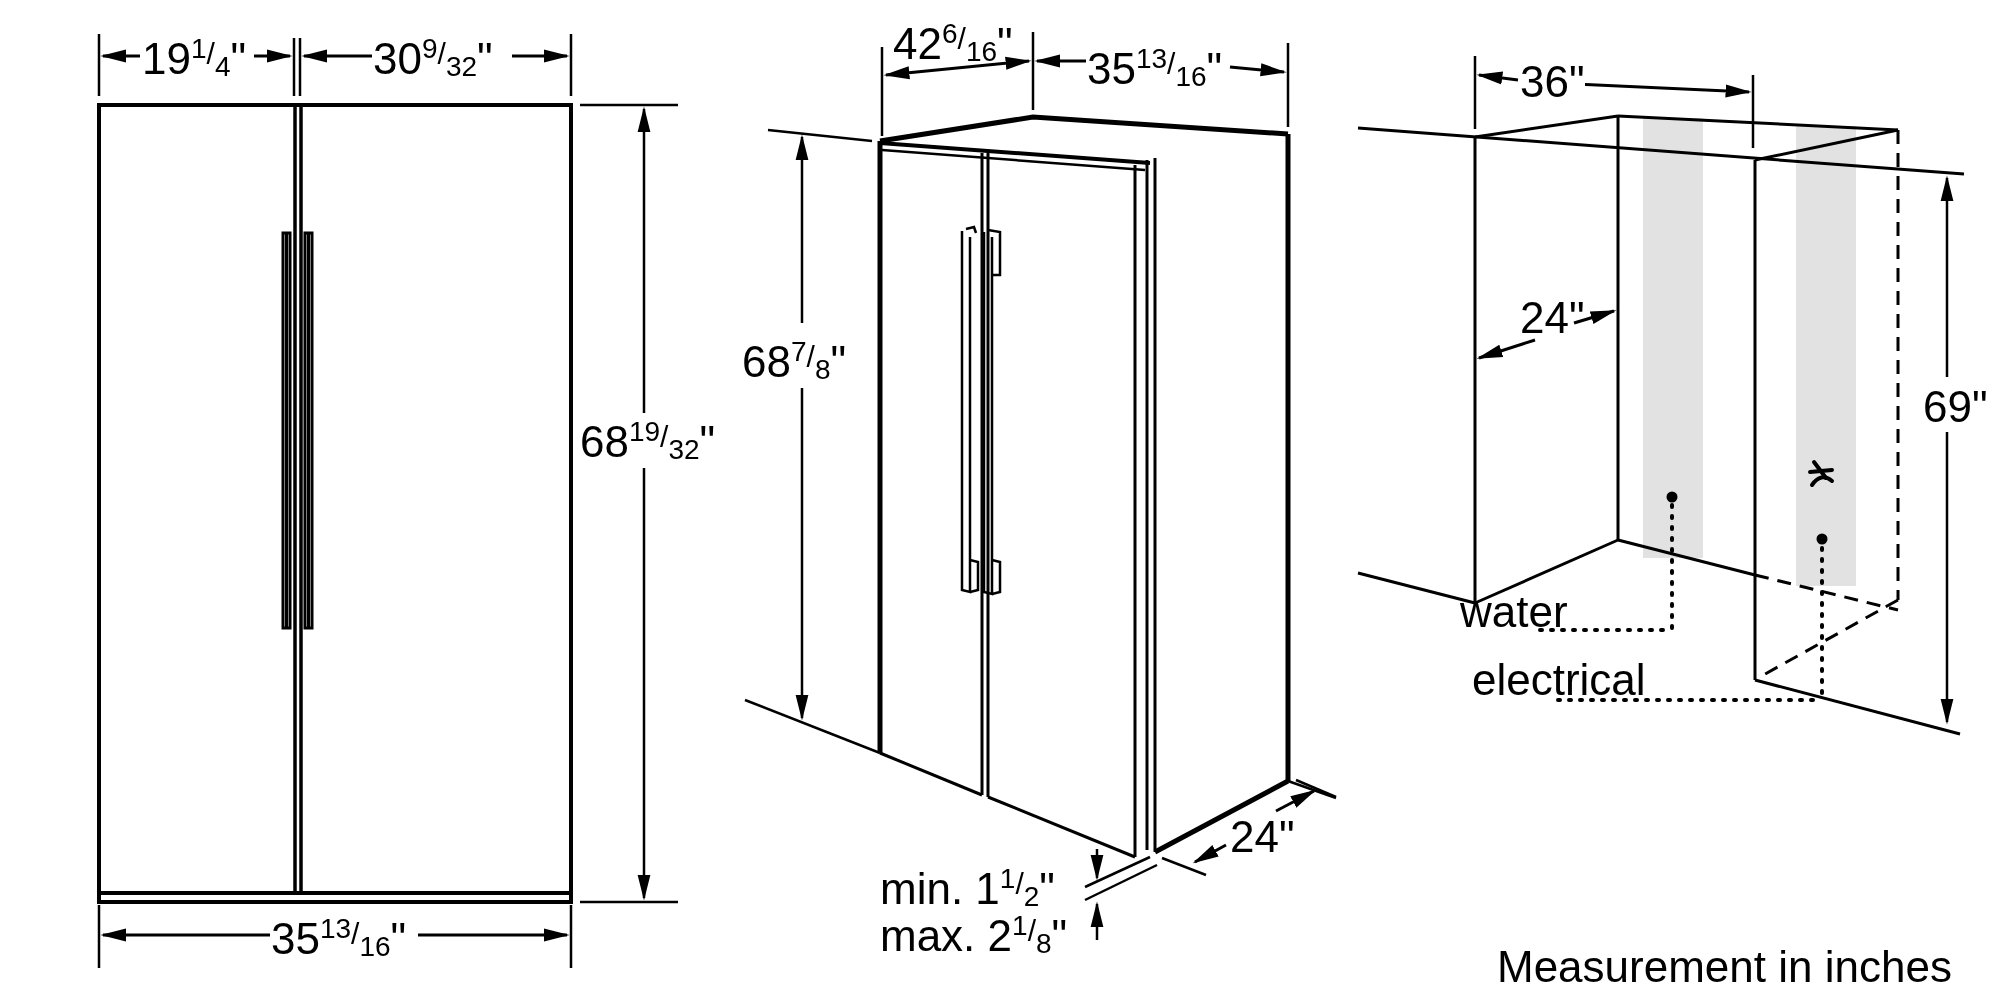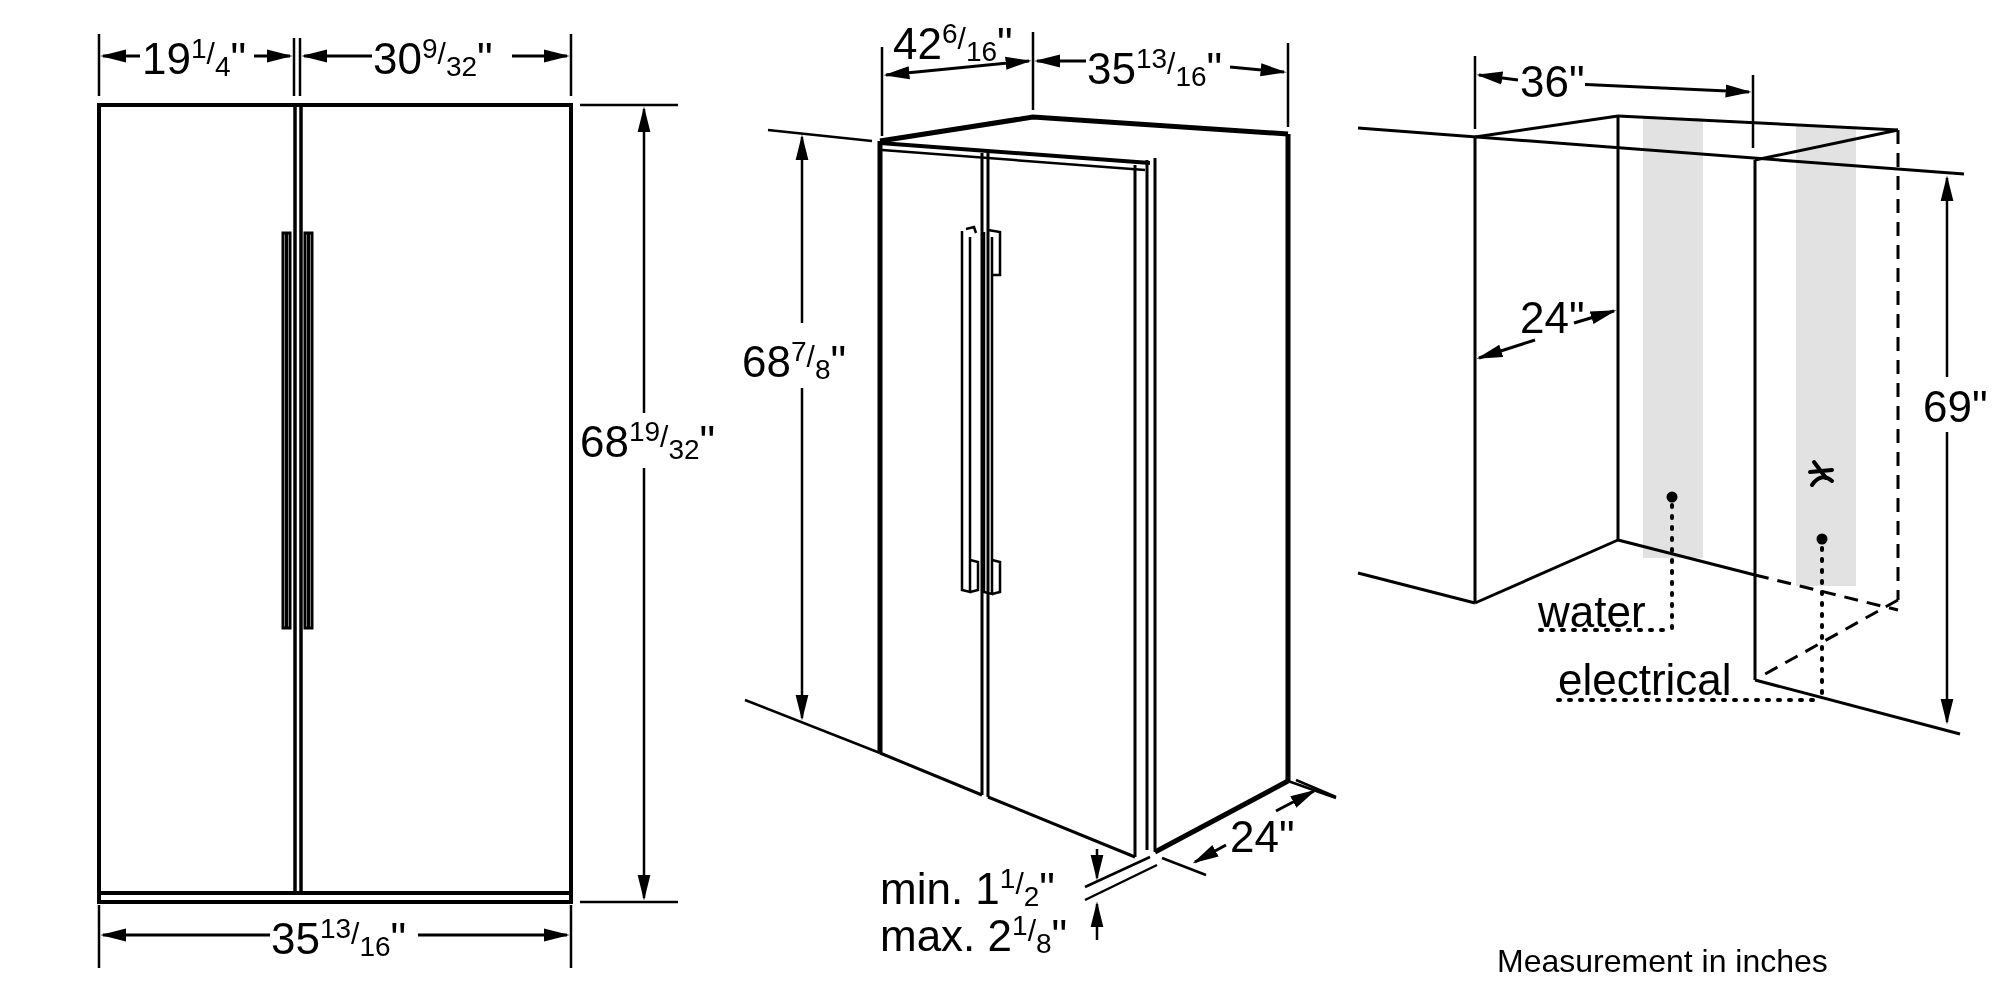--- a/index.html
+++ b/index.html
@@ -5,21 +5,21 @@
   html, body { margin: 0; padding: 0; background: #ffffff; }
   body { width: 2000px; height: 1000px; position: relative; overflow: hidden;
          font-family: "Liberation Sans", sans-serif; color: #000; }
   svg.canvas { position: absolute; left: 0; top: 0; width: 2000px; height: 1000px; }
   .lbl { position: absolute; font-family: "Liberation Sans", sans-serif; font-size: 44px;
          line-height: 1; white-space: nowrap; background: #fff; color: #000; }
   .lbl sup { font-size: 28px; vertical-align: 16px; }
   .lbl sub { font-size: 28px; vertical-align: -2px; }
   .lbl .slash { font-size: 30px; vertical-align: 10px; }
   .nobg { background: transparent; }
-  .note { position: absolute; font-size: 32px; line-height: 1; white-space: nowrap; }
+  .note { position: absolute; font-size: 44px; line-height: 1; white-space: nowrap; }
 </style>
 </head>
 <body>
 
 <svg class="canvas" viewBox="0 0 2000 1000" xmlns="http://www.w3.org/2000/svg">
   <defs>
     <marker id="ah" viewBox="0 0 10 10" refX="9" refY="5" markerWidth="9" markerHeight="9" orient="auto-start-reverse" markerUnits="userSpaceOnUse">
       <path d="M0,1.5 L10,5 L0,8.5 z" fill="#000"></path>
     </marker>
     <marker id="ahL" viewBox="0 0 10 10" refX="9" refY="5" markerWidth="26" markerHeight="26" orient="auto-start-reverse" markerUnits="userSpaceOnUse">
@@ -199,16 +199,16 @@
 <div class="lbl nobg" style="left:880px; top:865px;">
   <span>min. </span><span>1</span><sup>1</sup><span class="slash">/</span><sub>2</sub><span>"</span>
 </div>
 <div class="lbl nobg" style="left:880px; top:912px;">
   <span>max. </span><span>2</span><sup>1</sup><span class="slash">/</span><sub>8</sub><span>"</span>
 </div>
 
 <div class="lbl" style="left:1520px; top:60px;">36"</div>
 <div class="lbl nobg" style="left:1520px; top:296px;">24"</div>
 <div class="lbl" style="left:1923px; top:385px;">69"</div>
-<div class="lbl nobg" style="left:1538px; top:590px;">water</div>
-<div class="lbl nobg" style="left:1558px; top:658px;">electrical</div>
+<div class="lbl nobg" style="left:1460px; top:590px;">water</div>
+<div class="lbl nobg" style="left:1472px; top:658px;">electrical</div>
 
 <div class="note" style="left:1497px; top:945px;">Measurement in inches</div>
 
 </body></html>

